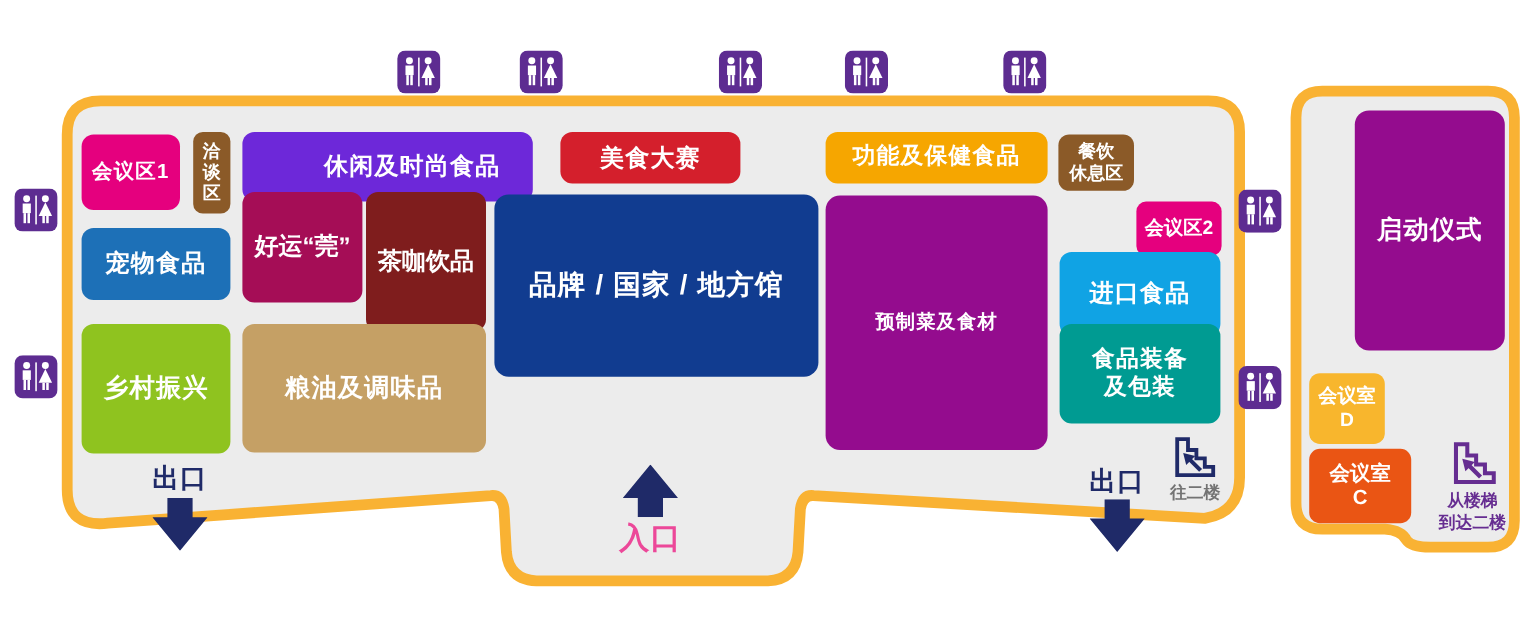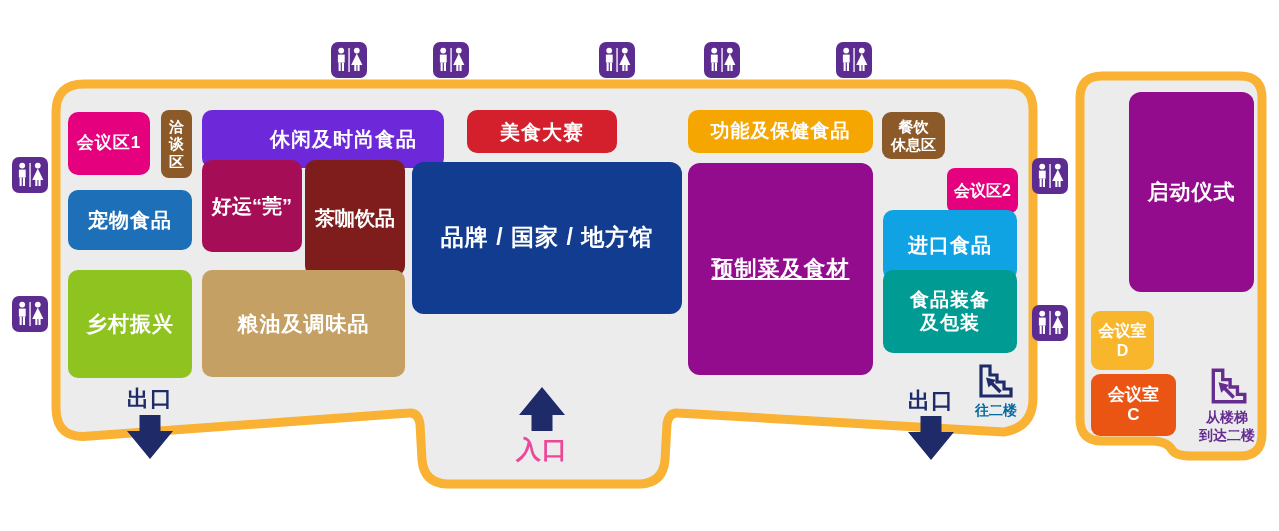--- a/index.html
+++ b/index.html
@@ -66,21 +66,21 @@
 区</div>
   <div class="zone" style="left: 202px; top: 110px; width: 201px; height: 58px; font-size: 20px; background-color: #6d28d9; padding-left: 41px;">休闲及时尚食品</div>
   <div class="zone" style="left: 68px; top: 190px; width: 124px; height: 60px; font-size: 20px; background-color: rgb(29, 112, 183);">宠物食品</div>
   <div class="zone" style="left: 202px; top: 160px; width: 100px; height: 92px; font-size: 20px; letter-spacing: 0px; background-color: rgb(165, 13, 86);">好运“莞”</div>
   <div class="zone" style="left: 305px; top: 160px; width: 100px; height: 116px; font-size: 20px; letter-spacing: 0px; background-color: #7f1d1d;">茶咖饮品</div>
   <div class="zone" style="left: 68px; top: 270px; width: 124px; height: 108px; font-size: 21px; background-color: rgb(143, 195, 31);">乡村振兴</div>
   <div class="zone" style="left: 202px; top: 270px; width: 203px; height: 107px; font-size: 21px; background-color: rgb(197, 160, 101);">粮油及调味品</div>
   <div class="zone" style="left: 467px; top: 110px; width: 150px; height: 43px; font-size: 20px; background-color: rgb(212, 31, 44);">美食大赛</div>
   <div class="zone" style="left: 412px; top: 162px; width: 270px; height: 152px; font-size: 23px; border-radius: 12px; background-color: rgb(17, 60, 144);">品牌 / 国家 / 地方馆</div>
   <div class="zone" style="left: 688px; top: 110px; width: 185px; height: 43px; font-size: 19px; background-color: rgb(246, 166, 0);">功能及保健食品</div>
-  <div class="zone" style="left: 688px; top: 163px; width: 185px; height: 212px; font-size: 22px; border-radius: 12px; background-color: rgb(148, 12, 142); text-decoration: underline;">预制菜及食材</div>
+  <div class="zone" style="left: 688px; top: 163px; width: 185px; height: 212px; font-size: 16px; border-radius: 12px; background-color: rgb(148, 12, 142);">预制菜及食材</div>
   <div class="zone" style="left: 882px; top: 112px; width: 63px; height: 47px; font-size: 15px; border-radius: 9px; letter-spacing: 0px; background-color: rgb(139, 90, 40);">餐饮
 休息区</div>
   <div class="zone" style="left: 947px; top: 128px; width: 71px; height: 45px; font-size: 16px; border-radius: 8px; letter-spacing: 0px; background-color: rgb(229, 0, 126); margin-top: 40px;">会议区2</div>
   <div class="zone" style="left: 883px; top: 178px; width: 134px; height: 70px; font-size: 20px; background-color: rgb(16, 163, 228); margin-top: 32px;">进口食品</div>
   <div class="zone" style="left: 883px; top: 270px; width: 134px; height: 83px; font-size: 19px; background-color: rgb(0, 155, 146);">食品装备
 及包装</div>
 
   <div class="zone" style="left: 1129px; top: 92px; width: 125px; height: 200px; font-size: 21px; border-radius: 12px; background-color: rgb(148, 12, 142); text-align: right;">启动仪式</div>
   <div class="zone" style="left: 1091px; top: 311px; width: 63px; height: 59px; font-size: 16px; border-radius: 9px; letter-spacing: 0px; background-color: rgb(248, 182, 45);">会议室
 D</div>
@@ -126,21 +126,21 @@
     </svg>
 
   <svg class="icon" style="left: 514px; top: 387px; width: 56px; height: 44px; transform: rotate(180deg); color: rgb(31, 42, 104);">
       <use href="#arrow-down"></use>
     </svg>
   <div class="maplabel" style="left: 510px; top: 434px; width: 64px; font-size: 25px; color: #ec4899;">入口</div>
 
   <svg class="icon" style="left: 975px; top: 362px; width: 40px; height: 40px; color: rgb(31, 42, 104);">
       <use href="#stairs"></use>
     </svg>
-  <div class="maplabel" style="left: 966px; top: 402px; width: 60px; font-size: 14px; letter-spacing: 0px; color: #0369a1;">往二楼</div>
+  <div class="maplabel" style="left: 966px; top: 402px; width: 60px; font-size: 14px; letter-spacing: 0px; color: #737373;">往二楼</div>
 
   <svg class="icon" style="left: 1206px; top: 366px; width: 44px; height: 42px; color: rgb(102, 45, 145);">
       <use href="#stairs"></use>
     </svg>
   <div class="maplabel" style="left: 1188px; top: 409px; width: 78px; font-size: 14px; letter-spacing: 0px; color: rgb(102, 45, 145);">从楼梯
 到达二楼</div>
 
 </div>
 
 </body></html>

